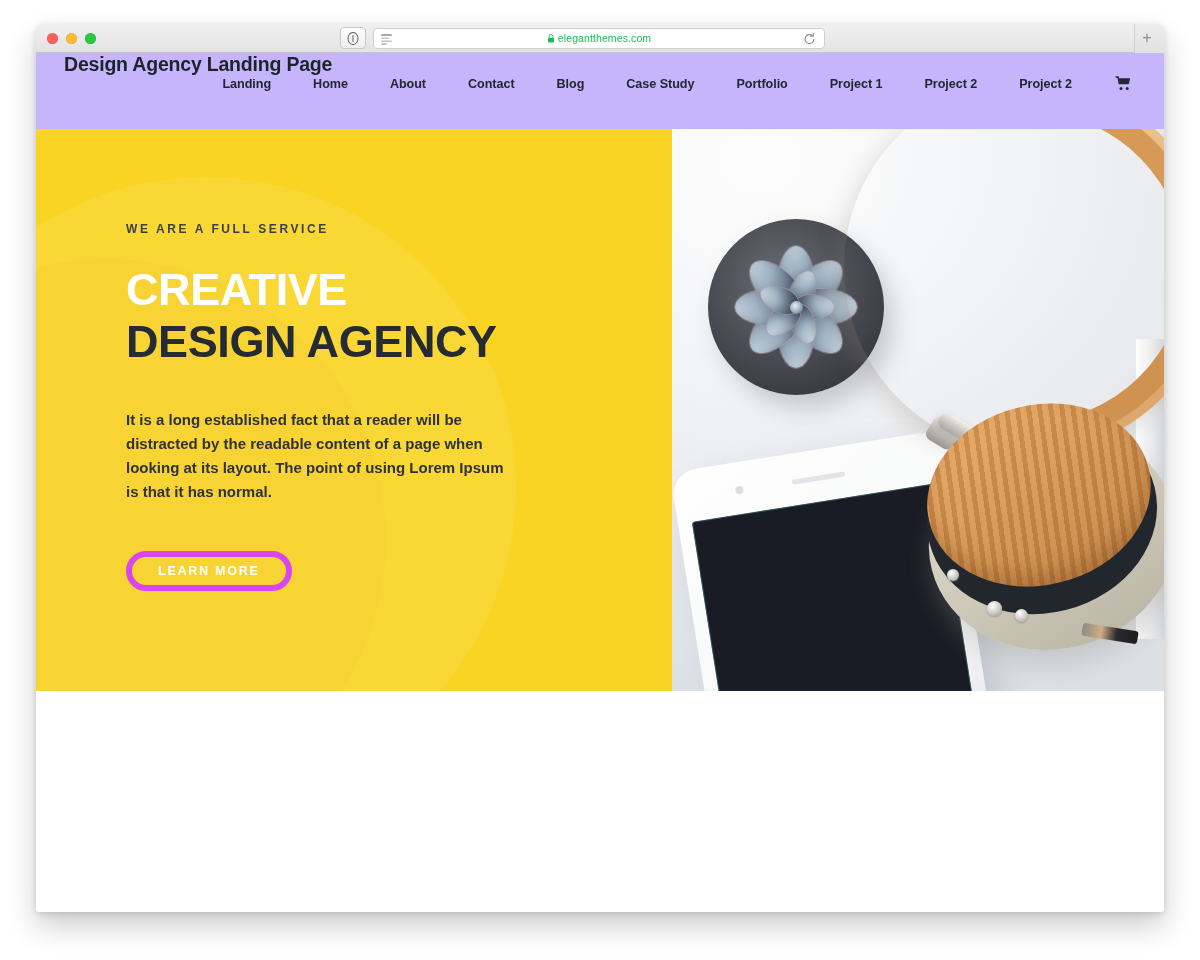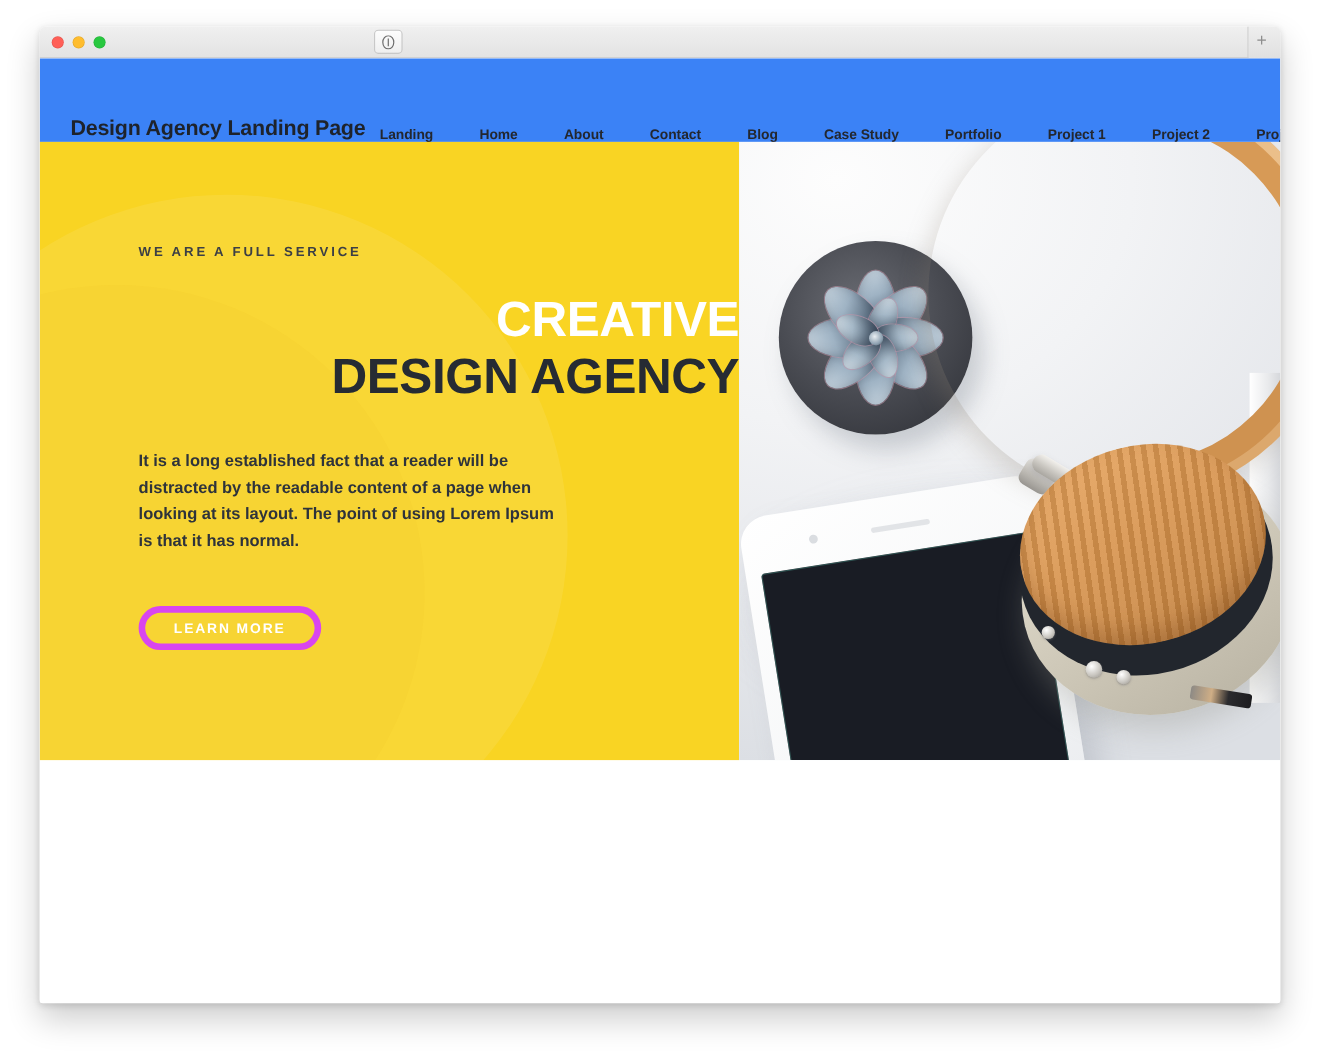--- a/index.html
+++ b/index.html
@@ -66,22 +66,23 @@
     border-left:1px solid #cfcfcf;
     background:linear-gradient(#eeeeee,#e0e0e0);
   }
 
   
   .viewport { position:relative; width:100%; height:859px; background:#fff; overflow:hidden; }
 
   
   .site-header {
     position:relative; height:76px; width:100%;
-    background:#3b82f6; display:flex; align-items:flex-end;
+    background:#c4b5fd; display:flex; align-items:flex-start;
     padding:0 28px 0 28px;
+    flex-direction:column;
   }
   .brand {
     font-size:19.5px; font-weight:700; color:#1e232b;
     letter-spacing:-.2px; white-space:nowrap;
   }
   .nav { margin-left:auto; display:flex; align-items:center; gap:16px; }
   .nav a {
     font-size:12.6px; font-weight:700; color:#23272f;
     text-decoration:none; padding:0 13px; white-space:nowrap;
     letter-spacing:-.05px;
@@ -102,21 +103,21 @@
   .hero-left::after{
     content:""; position:absolute; left:-210px; top:130px;
     width:560px; height:560px; border-radius:50%;
     background:rgba(210,160,20,.055);
   }
   .hero-copy { position:relative; z-index:2; padding:93px 0 0 90px; }
   .eyebrow {
     font-size:12px; font-weight:700; color:#3c3f45;
     letter-spacing:2.6px; margin-bottom:28px;
   }
-  .h1 { font-size:45px; line-height:52px; font-weight:800; letter-spacing:-.4px;text-align:right; }
+  .h1 { font-size:45px; line-height:52px; font-weight:800; letter-spacing:-.4px; }
   .h1-a { color:#ffffff; display:block; }
   .h1-b { color:#262b33; display:block; }
   .hero-p {
     margin-top:40px; width:392px;
     font-size:15px; line-height:24px; color:#2e333b;font-weight:bold;
   }
   .learn {
     margin-top:47px; display:inline-flex; align-items:center; justify-content:center;
     height:40px; padding:0 26px;
     border:6px solid #d946ef; border-radius:22px;
@@ -274,20 +275,38 @@
 
       <div class="tb-center">
 
         <div class="tb-btn">
           <svg class="glyph-shield" viewBox="0 0 12 13">
             <ellipse cx="6" cy="6.5" rx="5" ry="6" fill="none" stroke="#6e6e6e" stroke-width="1.1"></ellipse>
             <line x1="6" y1="3" x2="6" y2="10" stroke="#6e6e6e" stroke-width="1.1"></line>
           </svg>
         </div>
 
+        <div class="urlwrap">
+          <svg class="reader-icon" viewBox="0 0 11 11">
+            <rect x="0" y="0" width="11" height="2" rx="1" fill="#a9a9a9"></rect>
+            <rect x="0" y="3.5" width="8" height="1.6" rx=".8" fill="#c2c2c2"></rect>
+            <rect x="0" y="6.4" width="11" height="1.6" rx=".8" fill="#c2c2c2"></rect>
+            <rect x="0" y="9.3" width="6" height="1.6" rx=".8" fill="#c2c2c2"></rect>
+          </svg>
+          <span class="url-text">
+            <svg class="lock" width="8" height="9" viewBox="0 0 8 9">
+              <path d="M2 4V2.6a2 2 0 0 1 4 0V4" fill="none" stroke="#1db954" stroke-width="1"></path>
+              <rect x="1" y="4" width="6" height="4.6" rx="1" fill="#1db954"></rect>
+            </svg><span>elegantthemes.com</span>
+          </span>
+          <svg class="reload" viewBox="0 0 13 14">
+            <path d="M11 7a4.5 4.5 0 1 1-1.4-3.2" fill="none" stroke="#8a8a8a" stroke-width="1.1"></path>
+            <path d="M10.2 1v3.1H7.1" fill="none" stroke="#8a8a8a" stroke-width="1.1"></path>
+          </svg>
+        </div>
       </div>
 
       <div class="tb-rightcell"></div>
       <div class="tb-plus">+</div>
     </div>
 
     <div class="viewport">
 
       <header class="site-header">
         <div class="brand">Design Agency Landing Page</div>

